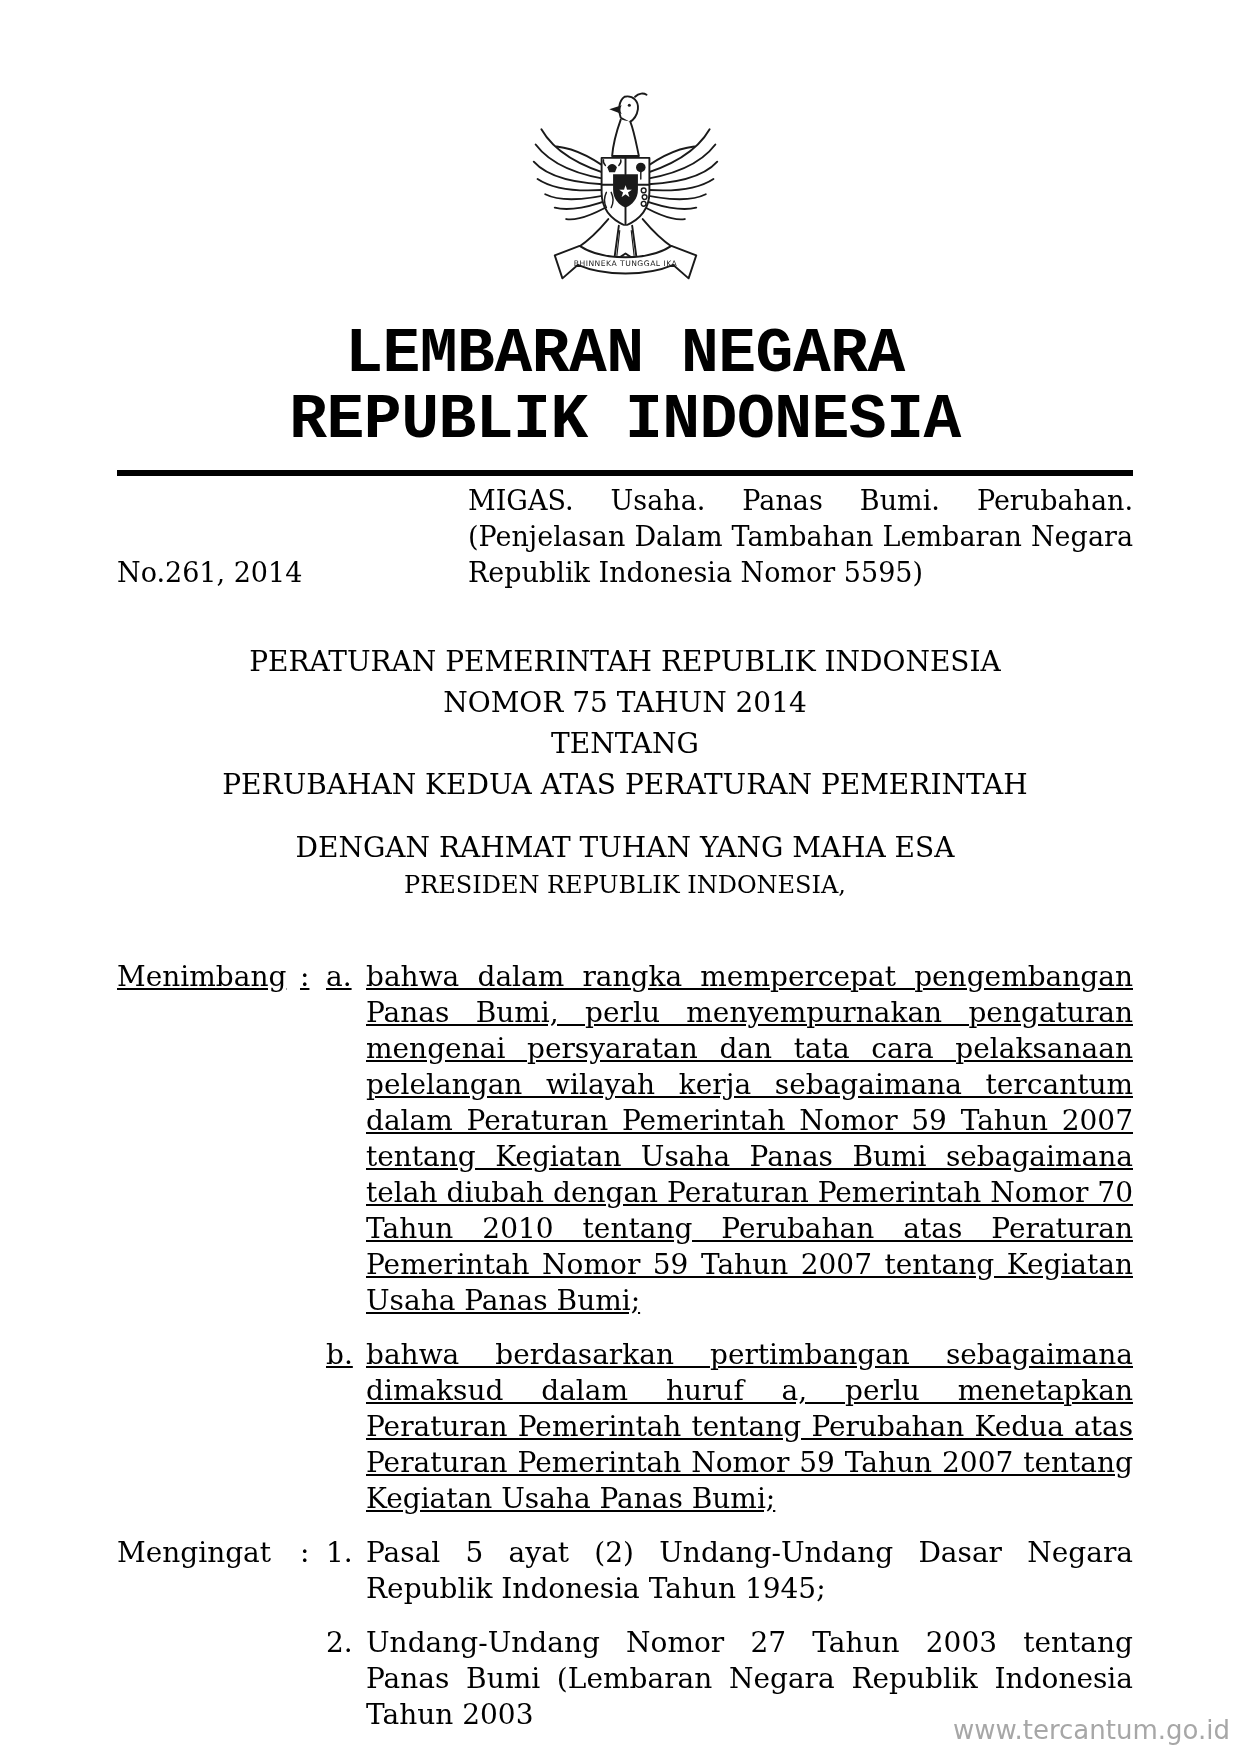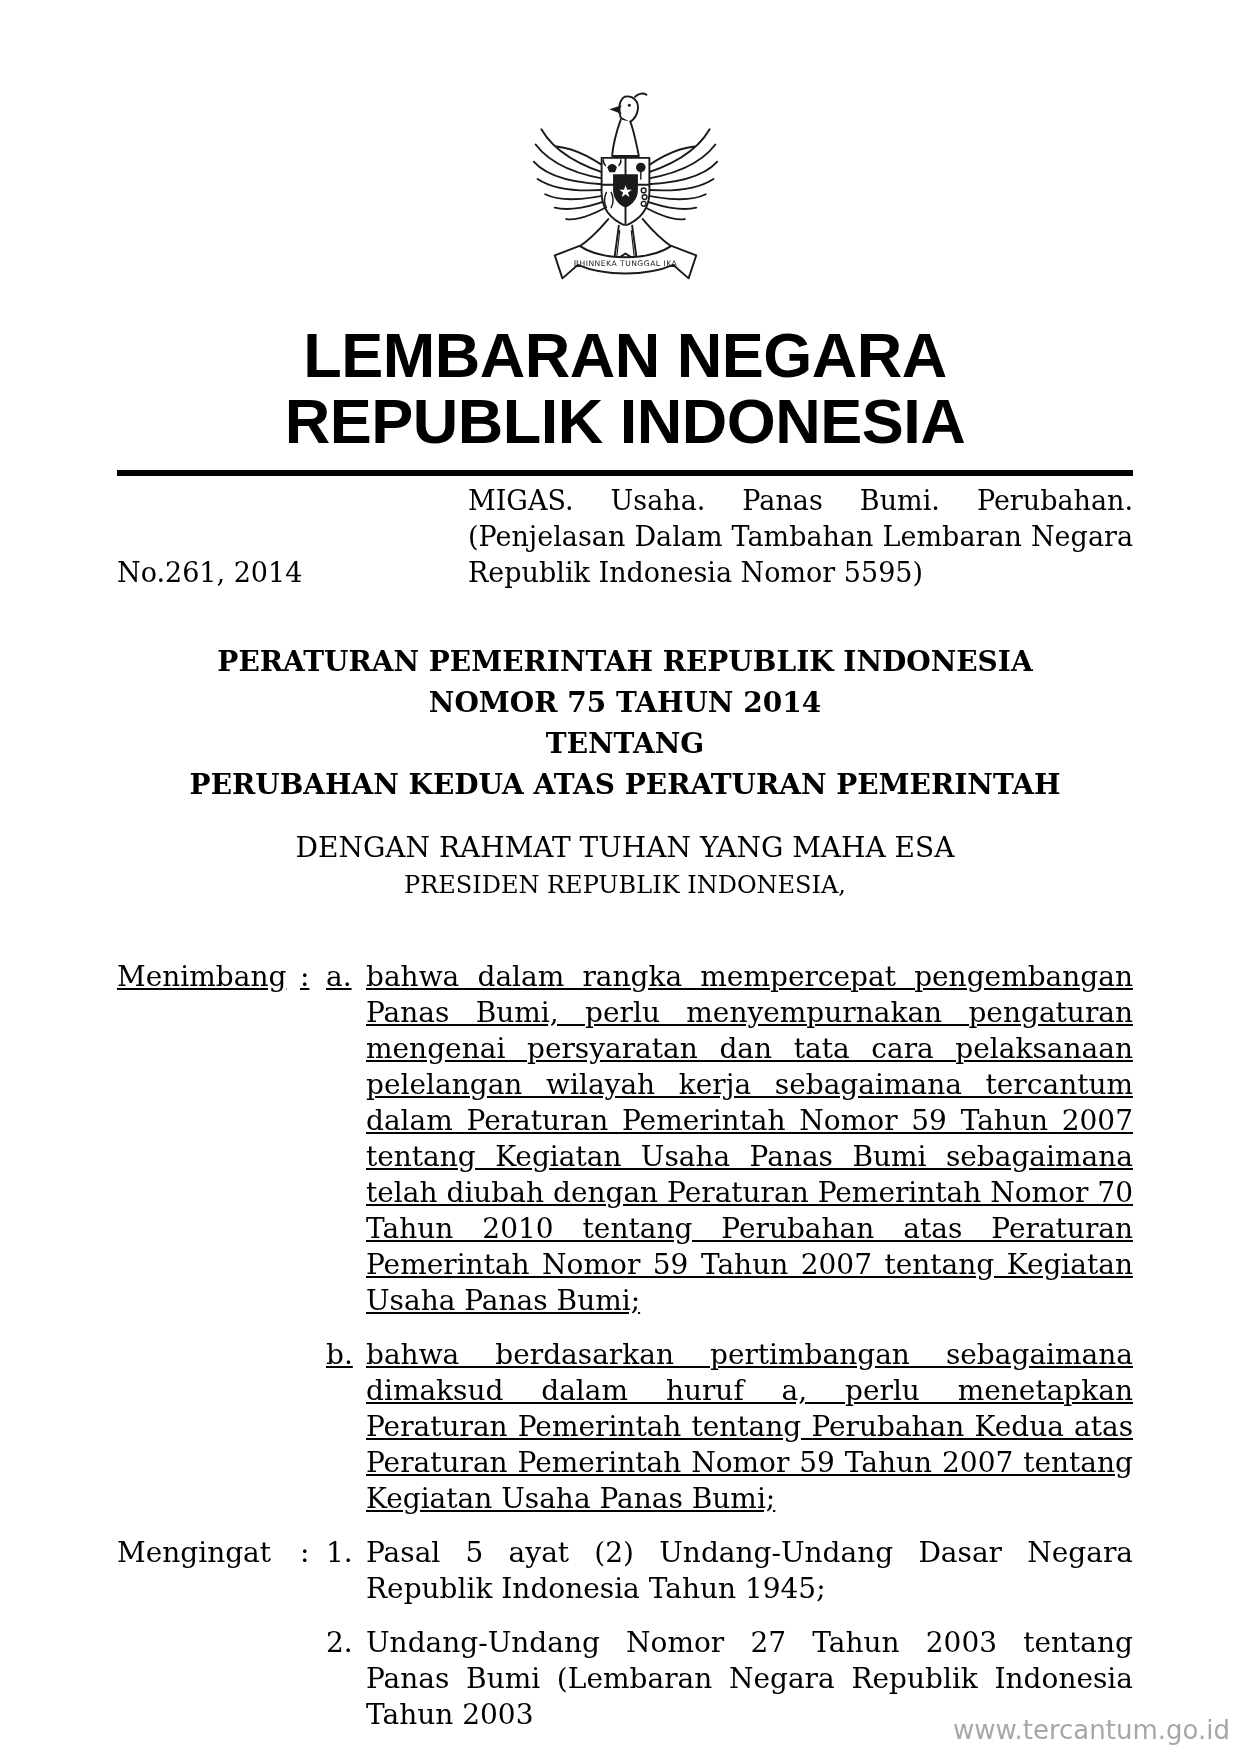--- a/index.html
+++ b/index.html
@@ -11,42 +11,41 @@
     color:#000;
     font-family:"DejaVu Serif", serif;
     overflow:hidden;
     box-sizing:border-box;
     padding:0 107px 0 117px;
   }
   .emblem { width:195px; margin:85px auto 0; display:block; }
   .masthead-title {
     margin:26px 0 0 0;
     text-align:center;
-    font-family:Liberation Sans, sans-serif;
+    font-family:Liberation Mono, monospace;
     font-weight:bold;
     font-size:63px;
     line-height:66px;
     letter-spacing:-0.5px;
   }
   .rule { margin-top:16px; border-top:6px solid #000; height:0; }
   .masthead-row {
     display:flex;
     margin-top:7px;
     font-size:27px;
     line-height:36px;
     align-items:flex-end;
   }
   .masthead-number { width:351px; flex:0 0 351px; }
   .masthead-subject { flex:1; text-align:justify; text-align-last:left; }
   .title-block {
     margin-top:50px;
     text-align:center;
     font-size:28px;
     line-height:41px;
-    font-weight:bold;
   }
   .grace { margin-top:25px; text-align:center; font-size:28px; line-height:36px; }
   .president { margin-top:1px; text-align:center; font-size:24px; line-height:36px; }
   .clause {
     display:flex;
     font-size:28px;
     line-height:36px;
     margin-top:18px;
   }
   .clause.first { margin-top:56px;text-decoration:underline; }

